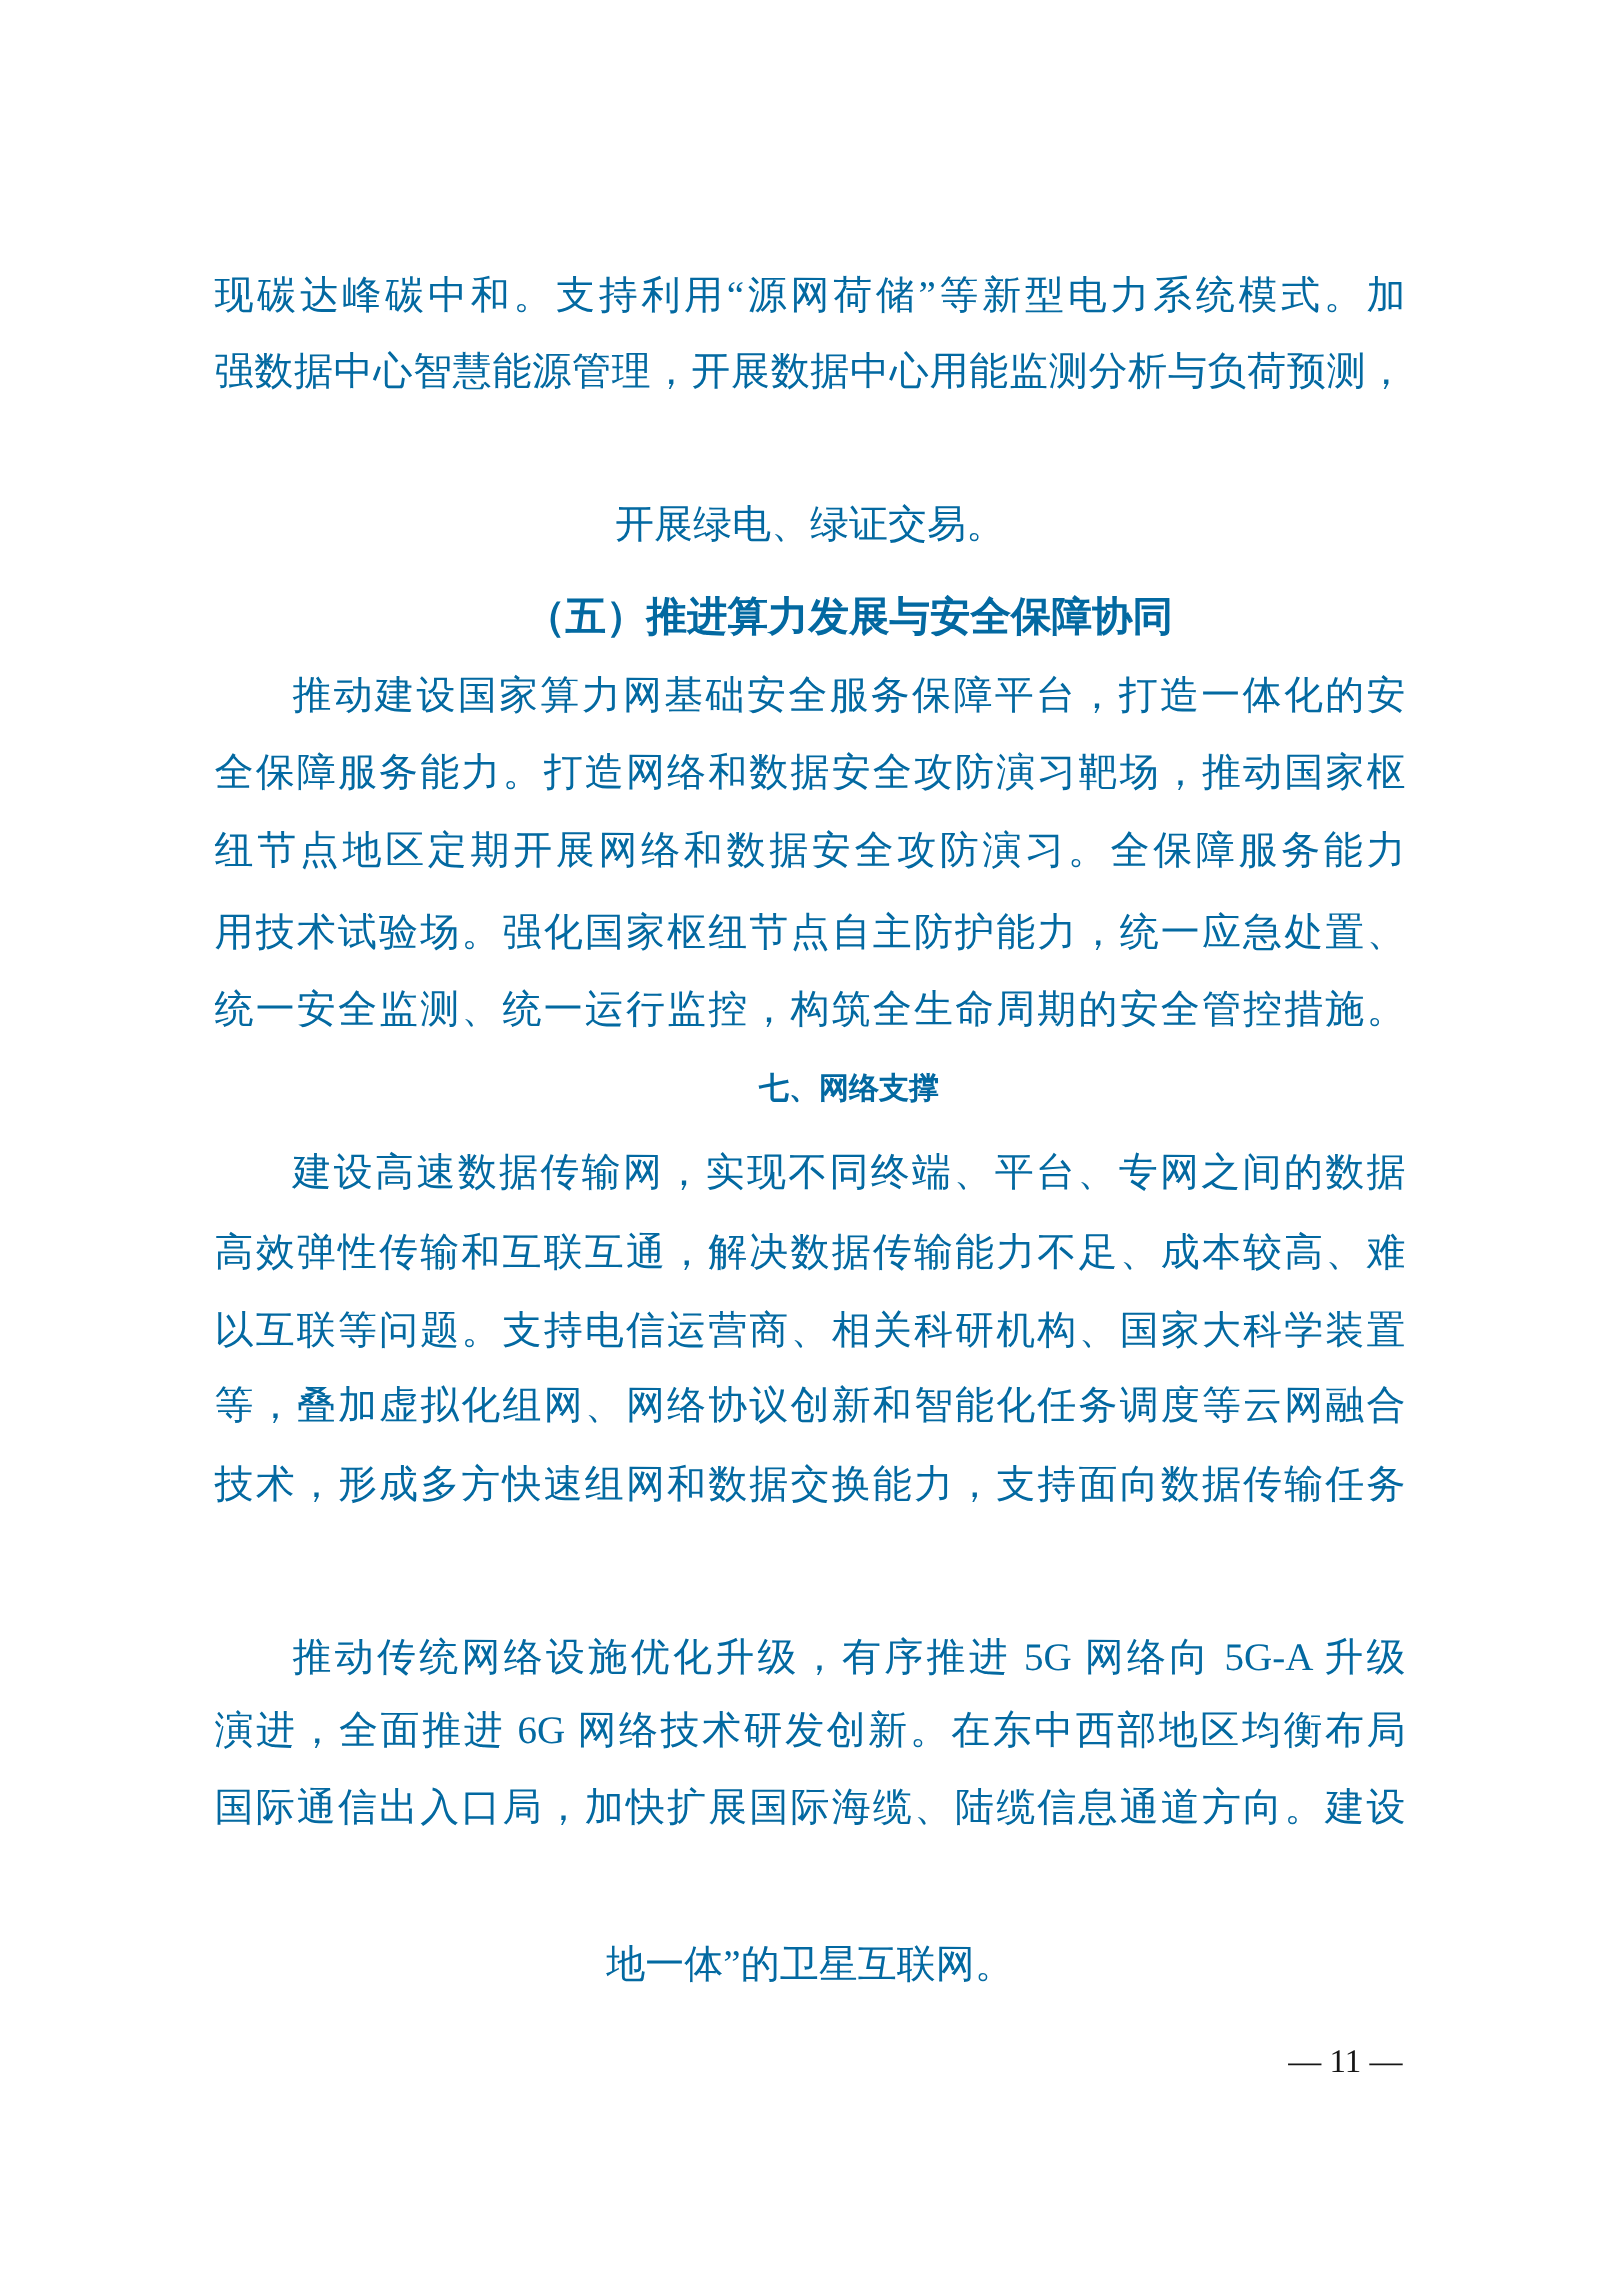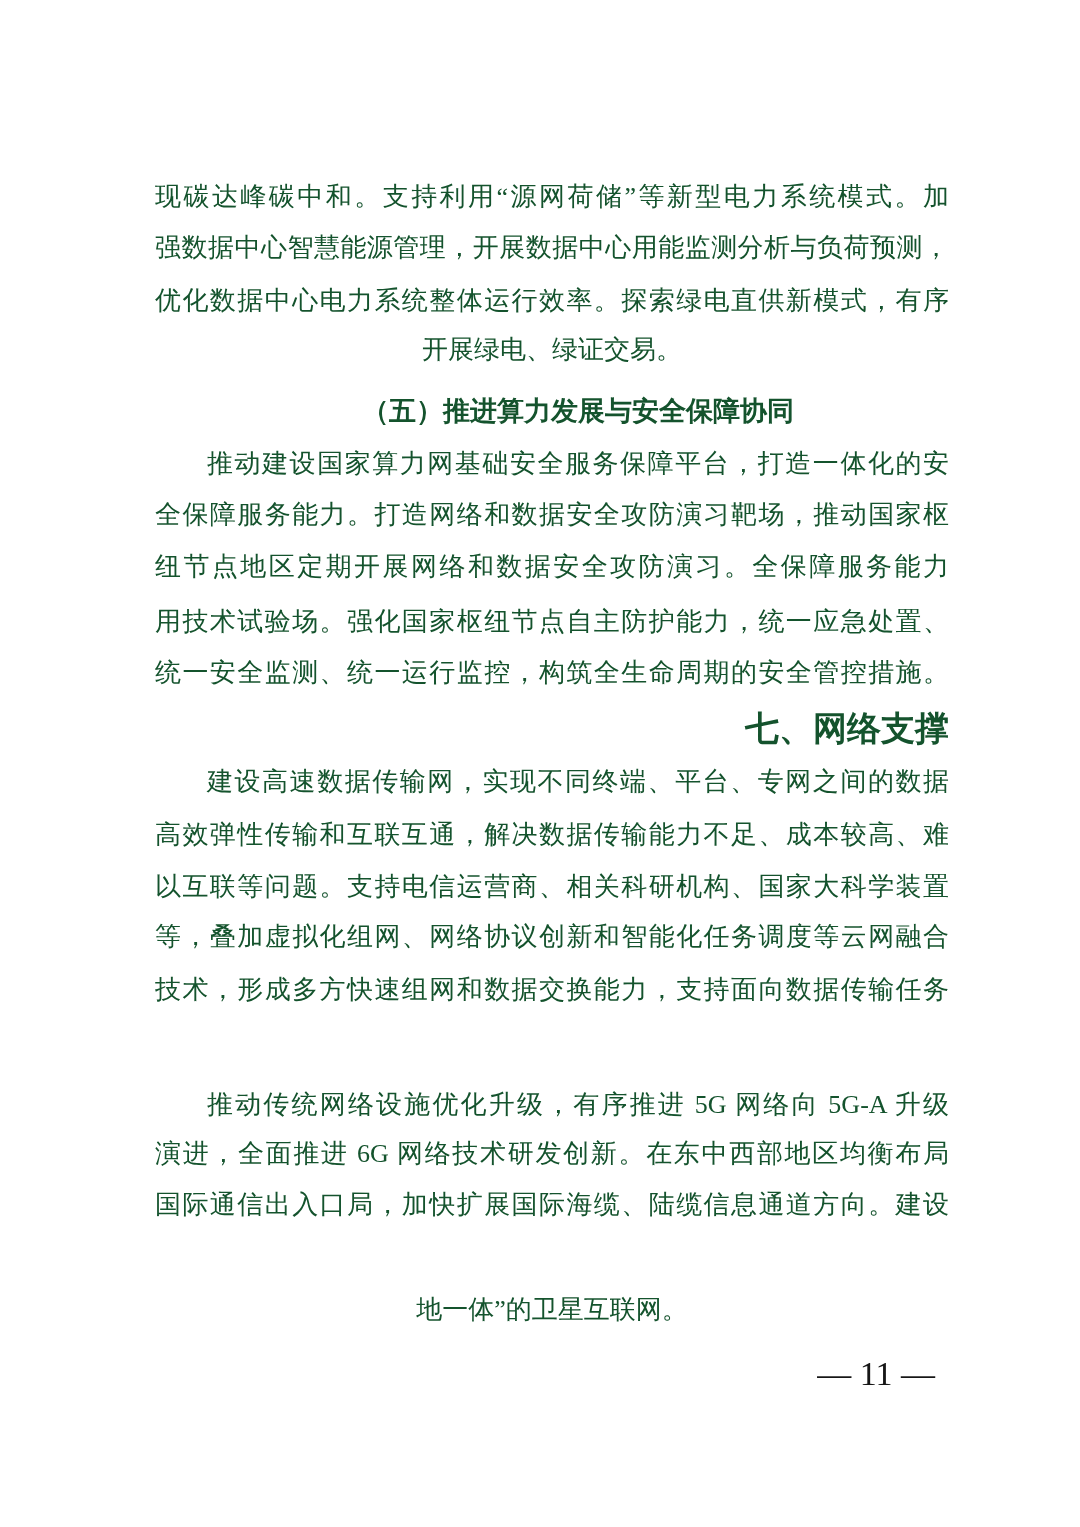--- a/index.html
+++ b/index.html
@@ -22,26 +22,26 @@
   }
   .text-area {
     position: absolute;
     left: 143px;
     top: 0;
     width: 794px;
     height: 1527px;
   }
   .line {
     position: absolute;
-    left: 12px;
+    left: 0;
     width: 794px;
     height: 46px;
     line-height: 46px;
     font-size: 26px;
-    color: #14532d;
+    color: #0369a1;
     text-justify: inter-character;
   }
   
   .jl {
     text-align: justify;
     text-align-last: justify;
   }
   
   .el {
     text-align: center;
@@ -52,43 +52,42 @@
   }
   
   .h1 {
     font-weight: bold;
     font-size: 27px;
     text-align: center;
   }
   
   .h2 {
     font-weight: bold;
-    font-family: Liberation Sans, sans-serif;
-    font-size: 34px;
-    text-align: right;
+    font-family: Liberation Mono, monospace;
+    font-size: 20px;
+    text-align: center;
   }
   .page-number {
     position: absolute;
     right: 145px;
     top: 1352px;
     height: 44px;
     line-height: 44px;
-    font-size: 34px;
+    font-size: 22px;
     color: #161616;
     text-align: right;
   }
 </style>
 </head>
 <body>
 
 <div class="page">
   <div class="text-area">
     <div class="line jl" style="top:174px">现碳达峰碳中和。支持利用“源网荷储”等新型电力系统模式。加</div>
     <div class="line jl" style="top:225px">强数据中心智慧能源管理，开展数据中心用能监测分析与负荷预测，</div>
-    <div class="line jl" style="top:278px">优化数据中心电力系统整体运行效率。探索绿电直供新模式，有序</div>
     <div class="line el" style="top:327px">开展绿电、绿证交易。</div>
     <div class="line h1 ind" style="top:388px">（五）推进算力发展与安全保障协同</div>
     <div class="line jl ind" style="top:441px">推动建设国家算力网基础安全服务保障平台，打造一体化的安</div>
     <div class="line jl" style="top:492px">全保障服务能力。打造网络和数据安全攻防演习靶场，推动国家枢</div>
     <div class="line jl" style="top:544px">纽节点地区定期开展网络和数据安全攻防演习。全保障服务能力</div>
     <div class="line jl" style="top:599px">用技术试验场。强化国家枢纽节点自主防护能力，统一应急处置、</div>
     <div class="line jl" style="top:650px">统一安全监测、统一运行监控，构筑全生命周期的安全管控措施。</div>
     <div class="line h2 ind" style="top:705px">七、网络支撑</div>
     <div class="line jl ind" style="top:759px">建设高速数据传输网，实现不同终端、平台、专网之间的数据</div>
     <div class="line jl" style="top:812px">高效弹性传输和互联互通，解决数据传输能力不足、成本较高、难</div>

